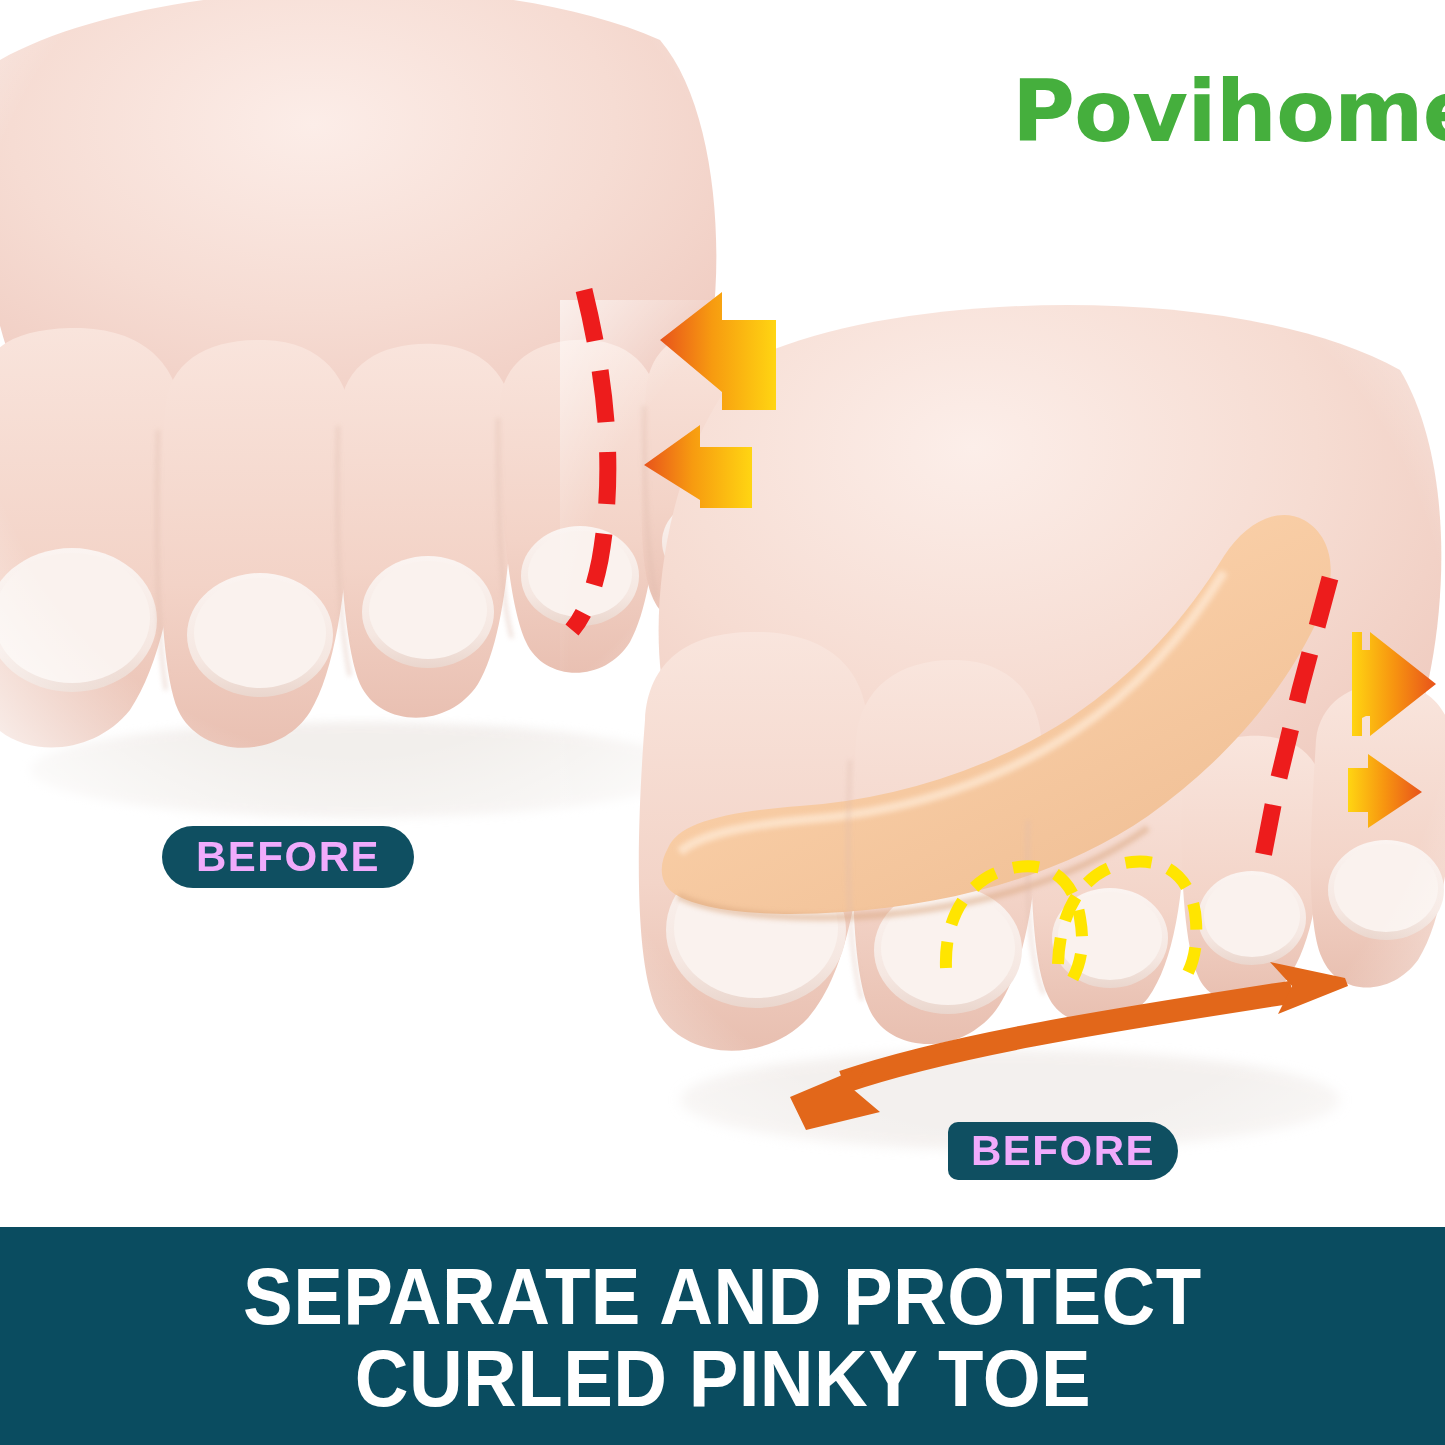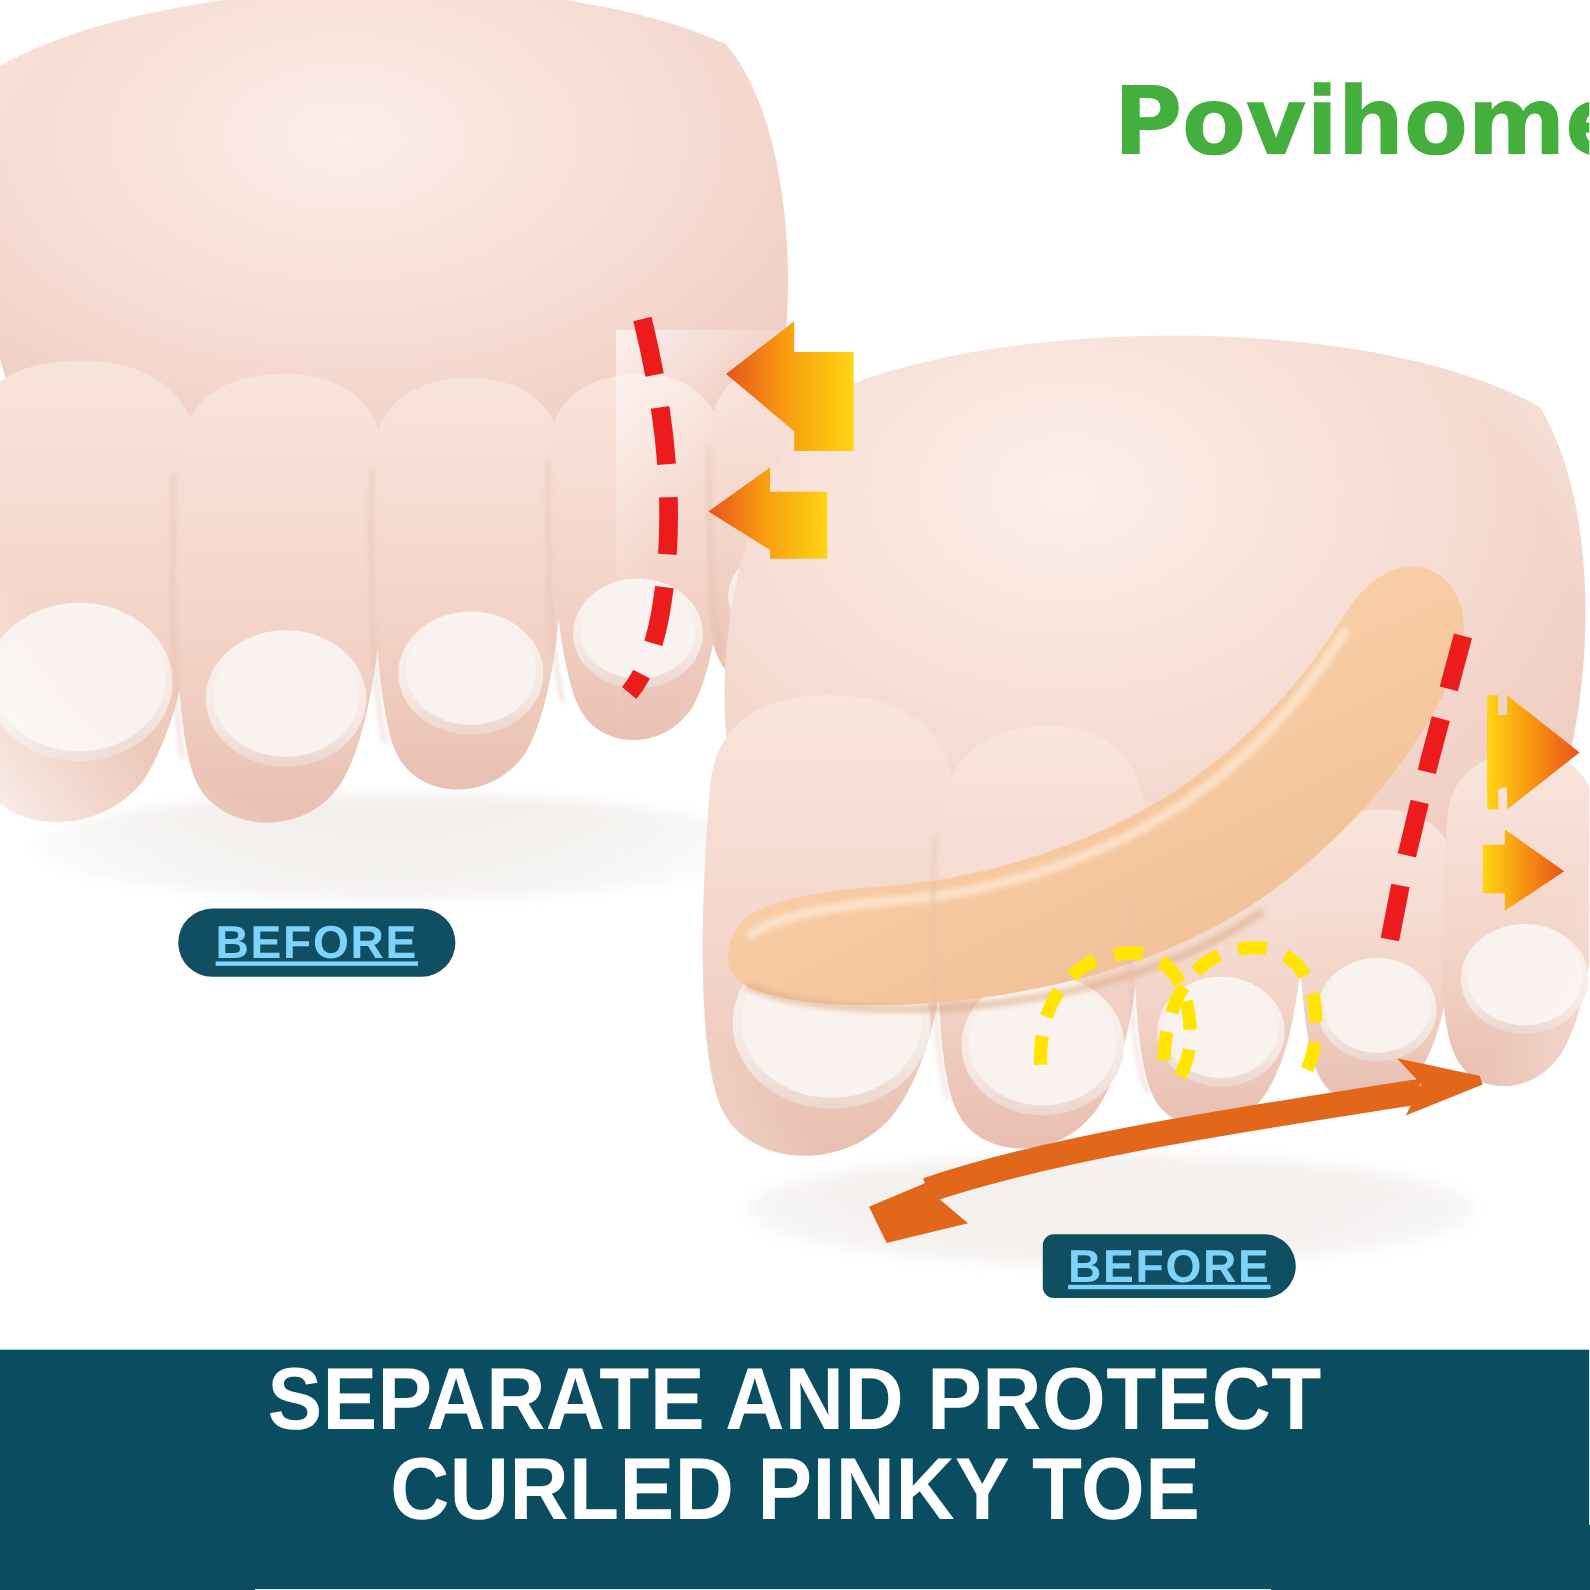--- a/index.html
+++ b/index.html
@@ -49,25 +49,24 @@
     pointer-events: none;
   }
 
   
   .badge {
     position: absolute;
     display: flex;
     align-items: center;
     justify-content: center;
     background: #0F4F61;
-    color: #7dd3fc;
+    color: #f0abfc;
     font-weight: bold;
     font-family: "Liberation Sans", sans-serif;
     letter-spacing: 1.5px;
-    text-decoration: underline;
   }
   #badge-before {
     left: 162px;  top: 826px;
     width: 252px; height: 62px;
     border-radius: 31px;
     font-size: 42px;
   }
   #badge-after {
     left: 948px;  top: 1122px;
     width: 230px; height: 58px;
@@ -82,20 +81,21 @@
   #bottom-banner {
     position: absolute;
     left: 0;
     top: 1227px;
     width: 1445px;
     height: 218px;
     background: #0A4C60;
     display: flex;
     flex-direction: column;
     align-items: center;
+    justify-content: center;
     box-sizing: border-box;
     padding-top: 4px;
   }
   #bottom-banner .banner-line {
     color: #FFFFFF;
     font-family: "Liberation Sans Narrow", "Liberation Sans", sans-serif;
     font-weight: bold;
     font-size: 80px;
     line-height: 1.02;
     letter-spacing: 0.5px;

